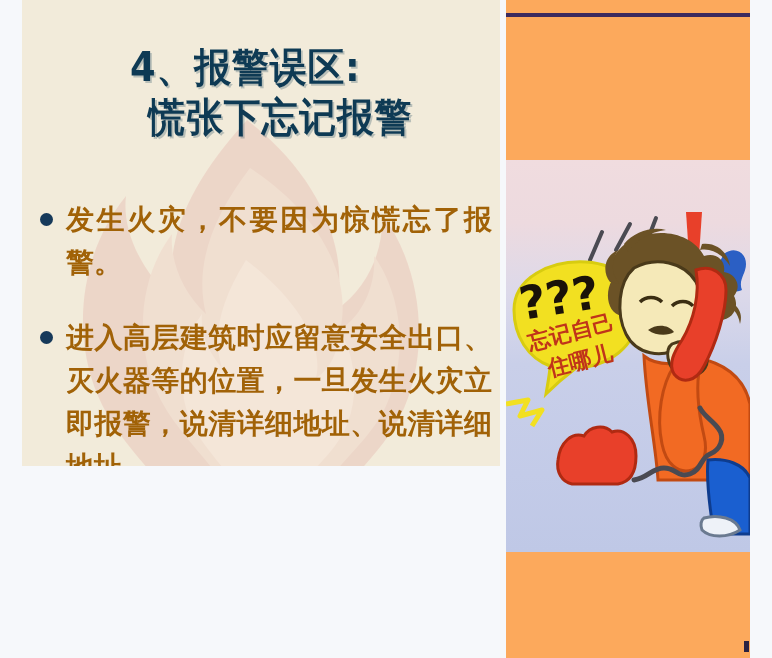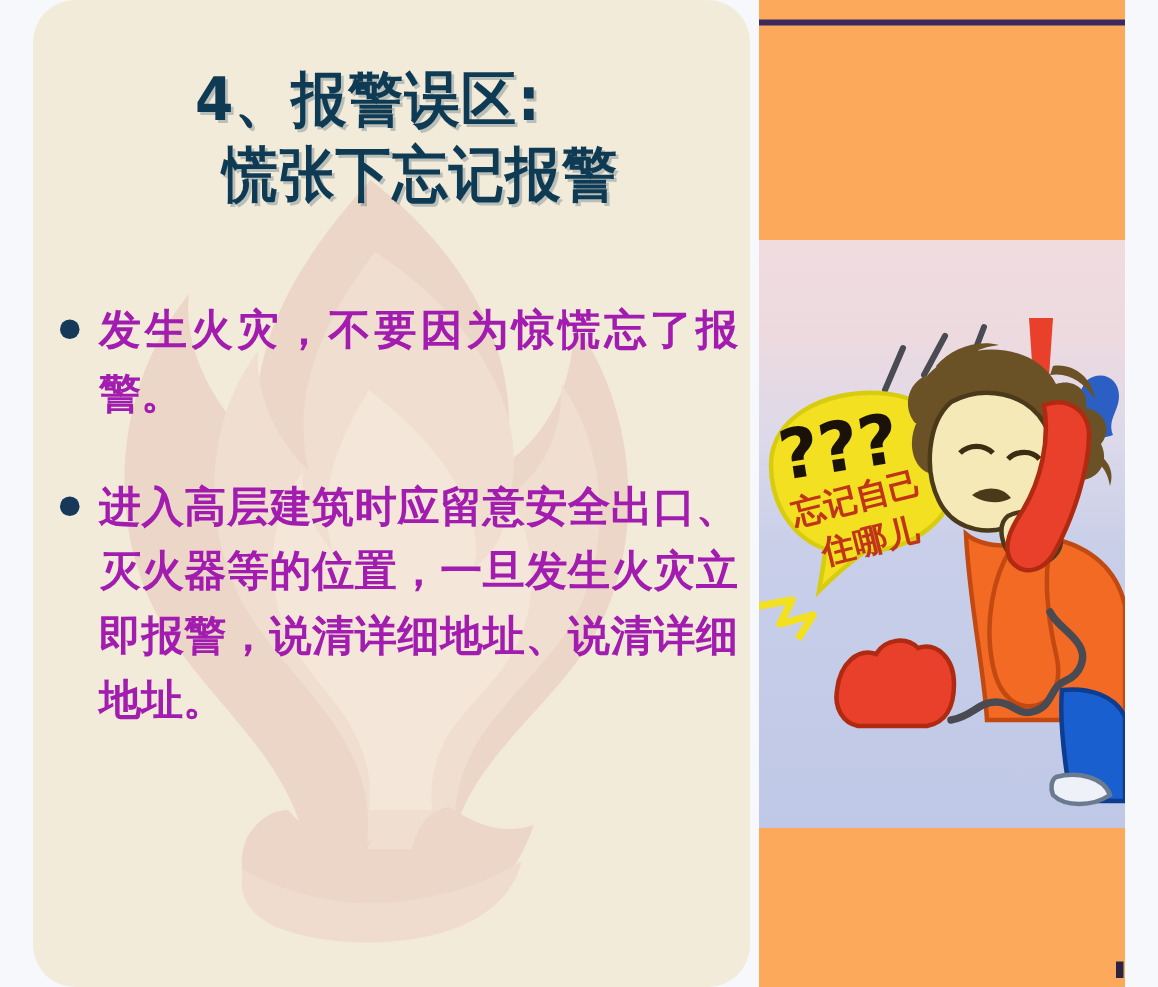--- a/index.html
+++ b/index.html
@@ -18,24 +18,23 @@
     overflow: hidden;
     background: #f6f8fb;
   }
 
   
   .slide-panel {
     position: absolute;
     left: 22px;
     top: 0;
     width: 478px;
-    height: 658px;
+    height: 466px;
     background: #f2ebda;
     overflow: hidden;
-    border-radius: 28px;
   }
 
   .flame-watermark {
     position: absolute;
     left: 20px;
     top: 110px;
     width: 420px;
     height: 520px;
     pointer-events: none;
   }
@@ -82,21 +81,21 @@
   .bullet-dot {
     flex: 0 0 auto;
     width: 13px;
     height: 13px;
     border-radius: 50%;
     background: #16395a;
     margin-top: 15px;
     margin-right: 13px;
   }
   .bullet-text {
-    color: #a21caf;
+    color: #a16207;
     font-weight: 700;
     font-size: 28px;
     line-height: 43px;
     letter-spacing: 0px;
     text-align: justify;
     text-justify: inter-character;
     font-family: "DejaVu Sans", "Liberation Sans", sans-serif;
   }
 
   

